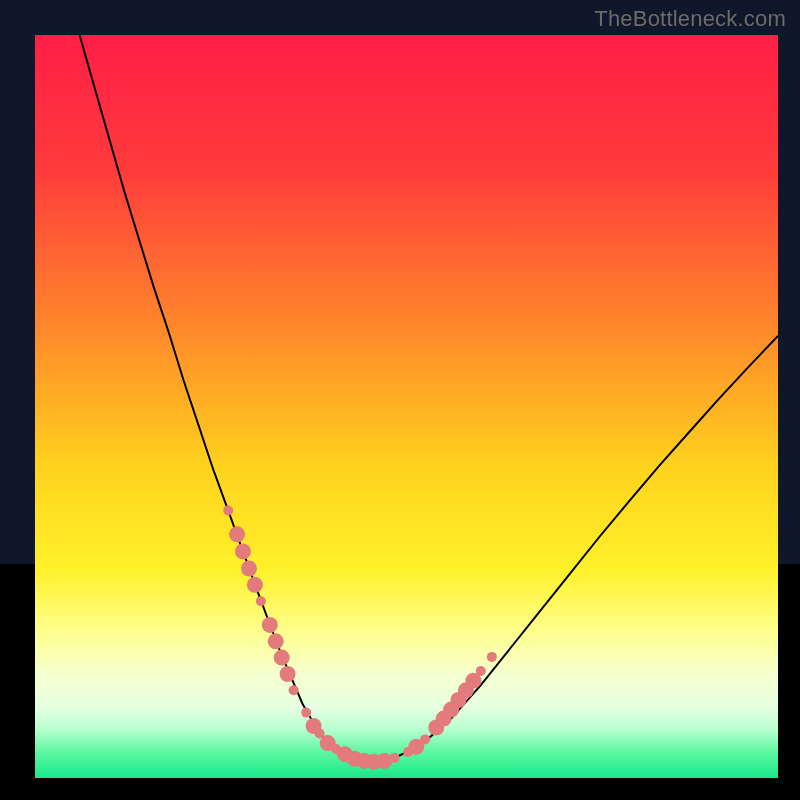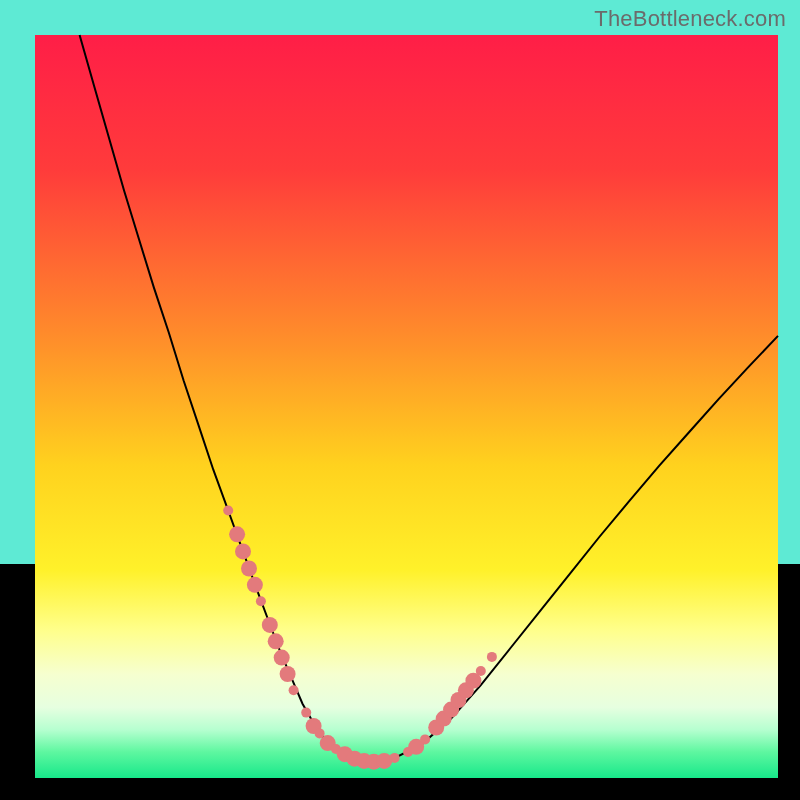--- a/index.html
+++ b/index.html
@@ -7,21 +7,21 @@
     padding: 0;
     width: 800px;
     height: 800px;
     background: #000;
     font-family: Arial, sans-serif;
   }
   .wrap {
     position: relative;
     width: 800px;
     height: 564px;
-    background: #5eead4;
+    background: #0f172a;
   }
   .watermark {
     position: absolute;
     top: 6px;
     right: 14px;
     color: #6b6b6b;
     font-size: 22px;
     font-weight: 400;
     letter-spacing: 0.2px;
     z-index: 10;

